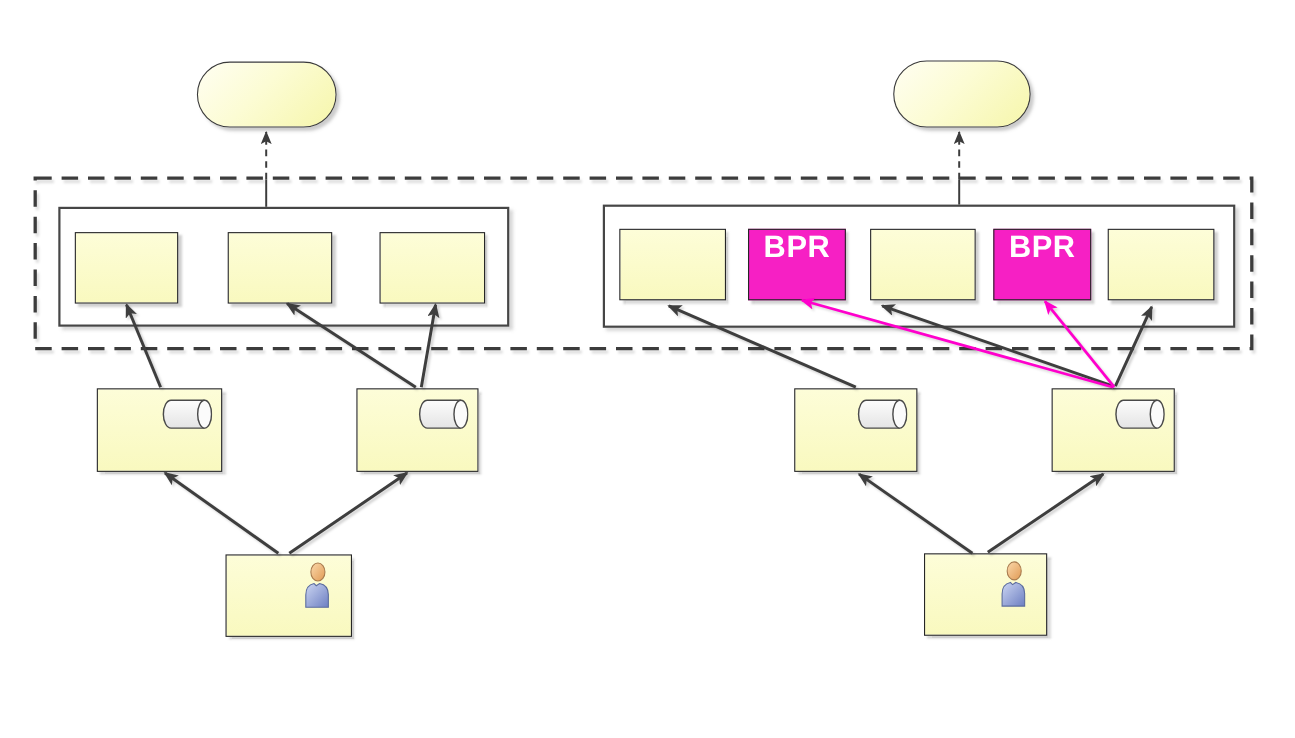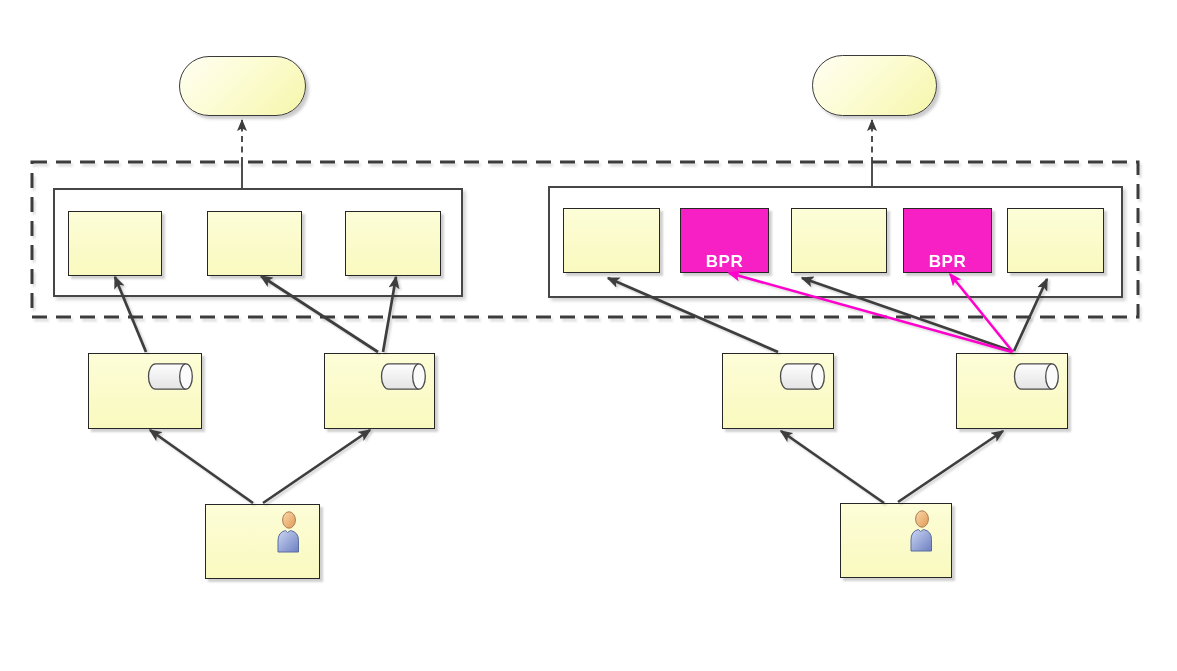--- a/index.html
+++ b/index.html
@@ -17,22 +17,22 @@
     border:2.4px solid #464646; background:#ffffff;
     box-shadow:3px 3px 3px rgba(150,150,150,.38);
   }
   .rowbox, .dbbox, .pbox {
     border:1.4px solid #262626;
     background:linear-gradient(180deg,#fdfdd8 0%,#f9f9bf 100%);
     box-shadow:3px 3px 2px rgba(150,150,150,.45);
   }
   .bpr {
     background:#f620c4;
-    display:flex; align-items:flex-end; justify-content:center;
-    color:#ffffff; font-weight:bold; font-size:17px; letter-spacing:.5px;
+    display:flex; align-items:flex-start; justify-content:center;
+    color:#ffffff; font-weight:bold; font-size:28px; letter-spacing:.5px;
   }
   .overlay { position:absolute; left:0; top:0; z-index:10; pointer-events:none; }
   .arr  { stroke:#3e3e3e; stroke-width:2.7; filter:drop-shadow(2px 2.5px 1px rgba(0,0,0,.18)); }
   .arrp { stroke:#ff00cc; stroke-width:2.5; filter:drop-shadow(2px 2.5px 1px rgba(0,0,0,.15)); }
   .conn { stroke:#3c3c3c; stroke-width:1.8; }
   .conn-dash { stroke:#3c3c3c; stroke-width:1.8; stroke-dasharray:6 4.5; }
   .dashframe {
     stroke:#3c3c3c; stroke-width:3; fill:none; stroke-dasharray:15 9;
     filter:drop-shadow(2px 3px 1px rgba(0,0,0,.13));
   }

